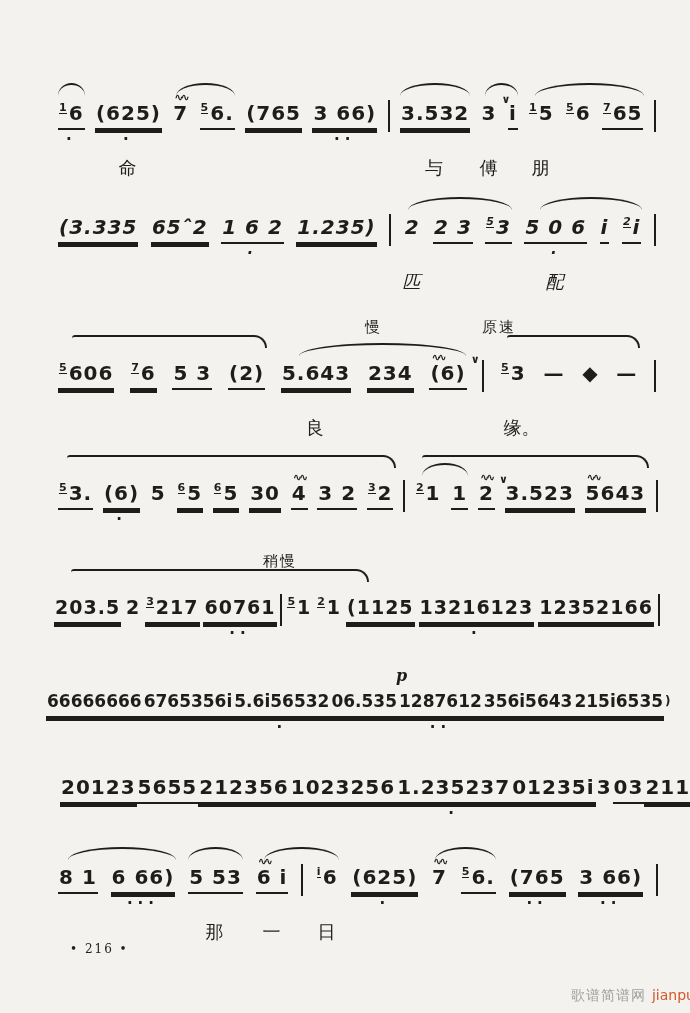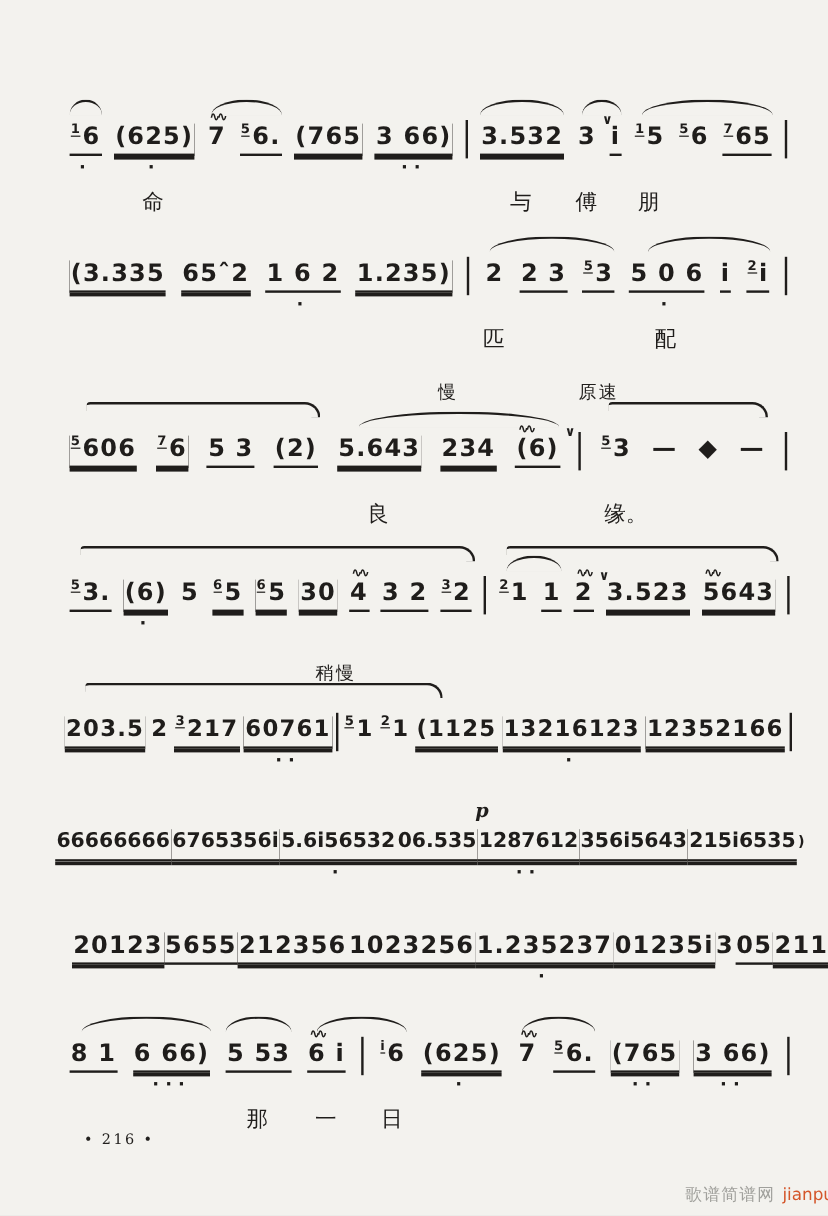--- a/index.html
+++ b/index.html
@@ -7,21 +7,21 @@
     position:relative;width:690px;height:1013px;margin:0 auto;
     background:#f3f2ee;
     color:#1f1d1b;
     font-family:"DejaVu Sans","Liberation Sans",sans-serif;
     overflow:hidden;
     padding-left:40px;
   }
   
   .music-line{position:absolute;display:flex;justify-content:space-between;align-items:flex-start;}
   .line-1{top:100px;left:58px;width:598px;}
-  .line-2{top:214px;left:58px;width:598px;}
+  .line-2{top:214px;left:58px;width:598px;font-style:italic;}
   .line-3{top:360px;left:58px;width:598px;}
   .line-4{top:480px;left:58px;width:600px;}
   .line-5{top:594px;left:54px;width:606px;font-size:19px;}
   .line-6{top:688px;left:46px;width:616px;font-size:17px;}
   .line-6 .cell .main{letter-spacing:0;}
   .line-7{top:774px;left:60px;width:598px;}
   .line-8{top:864px;left:58px;width:600px;}
 
   .cell{position:relative;display:inline-block;font-weight:bold;font-size:20px;line-height:26px;white-space:pre;padding:0 1px 2px 1px;}
   .line-5 .cell, .line-6 .cell{font-size:inherit;}
@@ -169,21 +169,21 @@
       </div>
       <div class="music-line line-7">
         <span class="cell u2"><span class="main">20123</span></span>
         <span class="cell u1"><span class="main">5655</span></span>
         <span class="cell u2"><span class="main">212356</span></span>
         <span class="cell u2"><span class="main">1023256</span></span>
         <span class="bar"></span>
         <span class="cell u2"><span class="main">1.235237</span><span class="dots">·</span></span>
         <span class="cell u2"><span class="main">01235i</span></span>
         <span class="cell"><span class="main">3</span></span>
-        <span class="cell u1"><span class="main">05</span></span>
+        <span class="cell u1"><span class="main">03</span></span>
         <span class="cell u2"><span class="main">2112</span></span>
         <span class="bar"></span>
       </div>
       <div class="music-line line-8">
         <span class="cell u1"><span class="main">8 1</span></span>
         <span class="cell u2"><span class="main">6 66)</span><span class="dots">···</span></span>
         <span class="cell u1"><span class="main">5 53</span></span>
         <span class="cell u1"><span class="main">6 i</span><span class="orn">∿∿</span></span>
         <span class="bar"></span>
         <span class="cell"><span class="grace">i</span><span class="main">6</span></span>

